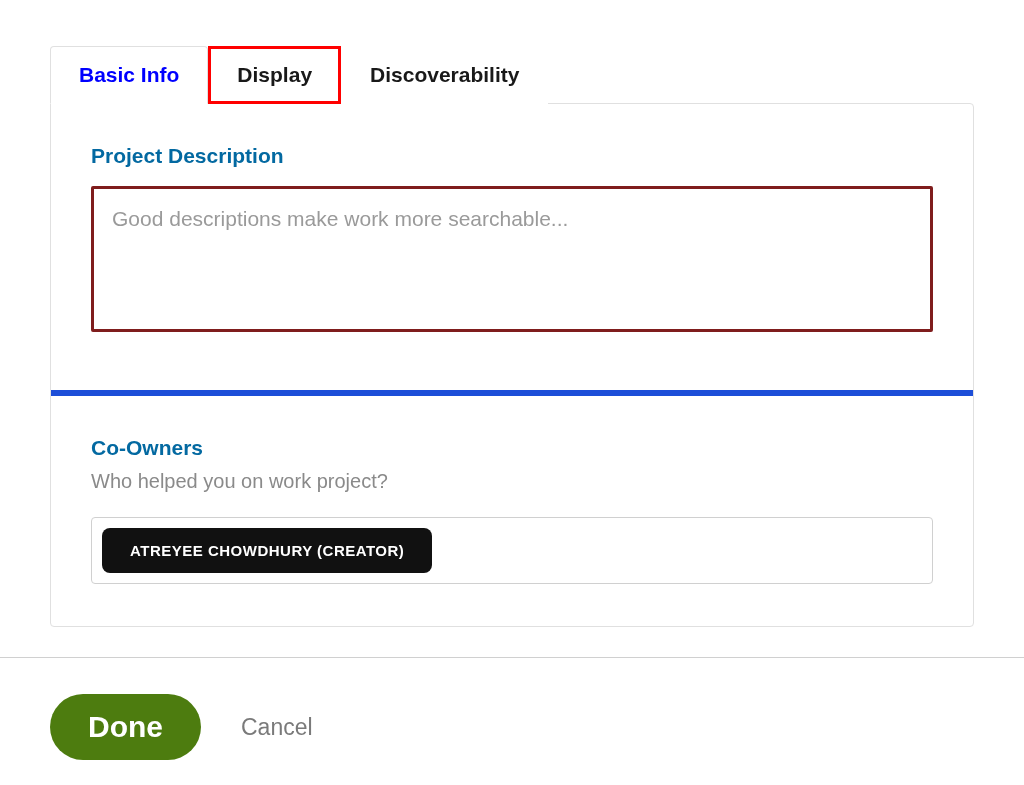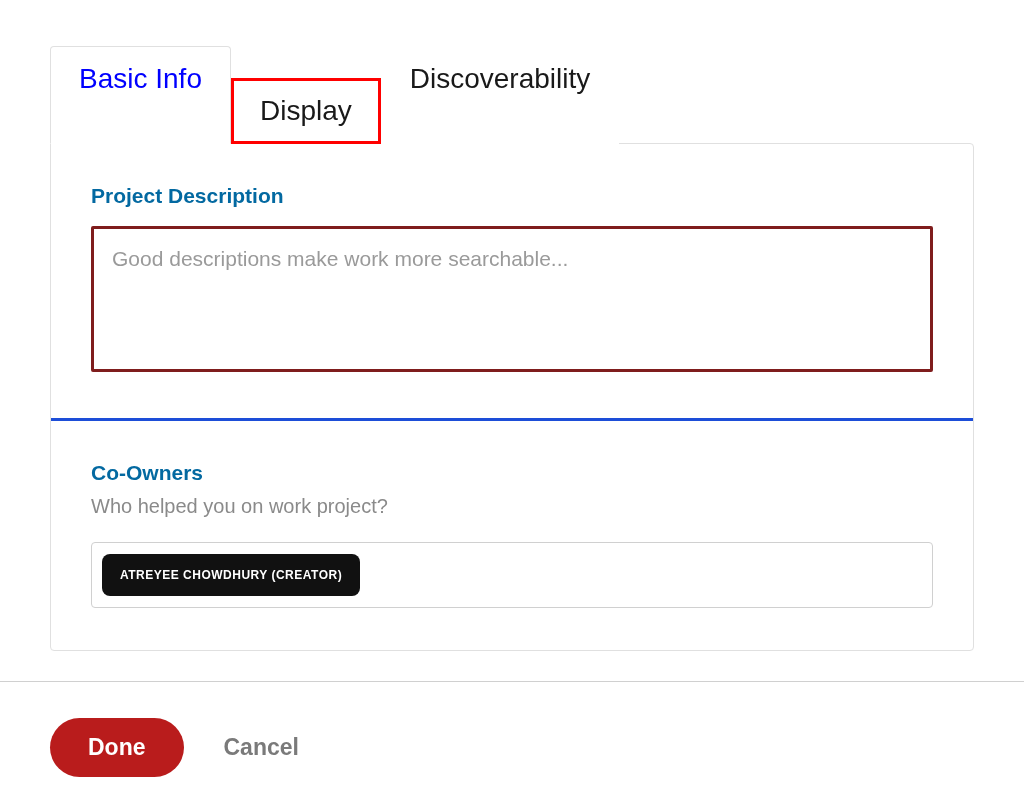--- a/index.html
+++ b/index.html
@@ -18,22 +18,22 @@
       padding: 45px 50px 30px 50px;
       border-bottom: 1px solid #d0d0d0;
     }
     .tabs {
       display: flex;
       position: relative;
       z-index: 2;
     }
     .tab {
       padding: 16px 28px;
-      font-size: 28px;
-      font-weight: 400;
+      font-size: 21px;
+      font-weight: 700;
       cursor: pointer;
       border: 1px solid transparent;
       border-bottom: none;
       background: #fff;
       position: relative;
       top: 1px;
     }
     .tab.active {
       color: #0000ff;
       border: 1px solid #e0e0e0;
@@ -41,32 +41,32 @@
       border-top-left-radius: 4px;
       border-top-right-radius: 4px;
     }
     .tab.inactive {
       color: #191919;
     }
     .tab.highlighted {
       border: 3px solid #ff0000;
       border-radius: 0;
       padding: 14px 26px;
-      margin-top: 32px;
     }
     .panel {
       border: 1px solid #e0e0e0;
       border-radius: 0 4px 4px 4px;
       background: #fff;
     }
     .section {
       padding: 40px 40px 42px 40px;
     }
     .section.bordered {
-      border-top: 3px solid #1d4ed8;
+      border-top: 6px solid #1d4ed8;
+      margin-top: 12px;
     }
     .section-title {
       font-size: 21px;
       font-weight: 700;
       color: #0369a1;
       margin-bottom: 18px;
     }
     .section-subtitle {
       font-size: 20px;
       color: #8a8a8a;
@@ -92,49 +92,49 @@
       border: 1px solid #d0d0d0;
       border-radius: 4px;
       padding: 10px 10px;
       display: flex;
       align-items: center;
       min-height: 66px;
     }
     .chip {
       background: #111;
       color: #fff;
-      font-size: 12px;
+      font-size: 15px;
       font-weight: 700;
       letter-spacing: 0.5px;
       border-radius: 8px;
-      padding: 14px 18px;
+      padding: 14px 28px;
       display: inline-block;
     }
     .actions {
       padding: 36px 50px;
       display: flex;
       align-items: center;
       gap: 40px;
     }
     .btn-primary {
-      background: #b91c1c;
+      background: #4d7c0f;
       color: #fff;
-      font-size: 23px;
+      font-size: 30px;
       font-weight: 700;
       border: none;
       border-radius: 999px;
       padding: 16px 38px;
       cursor: pointer;
     }
     .btn-secondary {
       background: transparent;
       border: none;
       color: #7a7a7a;
       font-size: 23px;
-      font-weight: 700;
+      font-weight: 400;
       cursor: pointer;
     }
   </style>
 </head>
 <body>
 
 <div class="container">
   <div class="tabs">
     <div class="tab active">Basic Info</div>
     <div class="tab inactive highlighted">Display</div>

